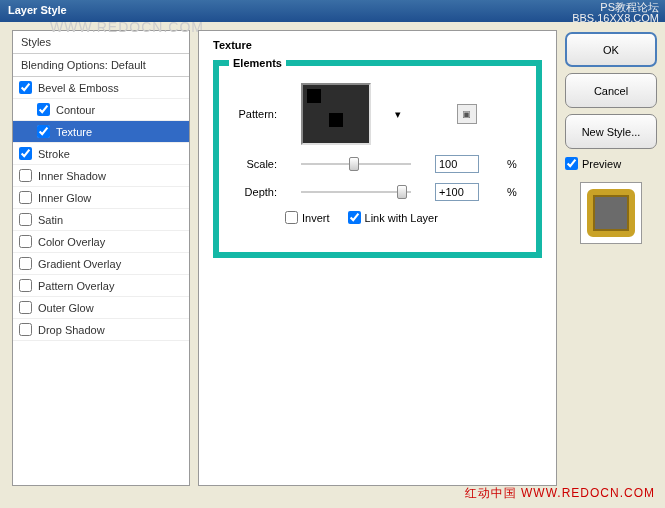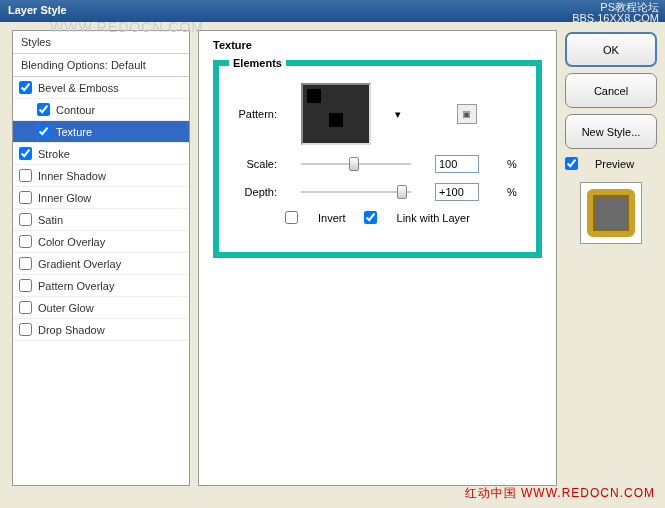--- a/index.html
+++ b/index.html
@@ -24,24 +24,24 @@
 .pattern-swatch{width:70px;height:62px;border:2px inset #ddd;background:#2d2d2d;position:relative}
 .pattern-swatch::before{content:"";position:absolute;top:4px;left:4px;width:14px;height:14px;background:#000}
 .pattern-swatch::after{content:"";position:absolute;top:28px;left:26px;width:14px;height:14px;background:#000}
 .mini-icon{width:20px;height:20px;border:1px solid #999;background:#eee;display:flex;align-items:center;justify-content:center;font-size:9px;color:#555}
 .btn{border:1px solid #888;background:linear-gradient(#fdfdfd,#e5e5e5);padding:2px 12px;border-radius:7px;height:35px;cursor:default}
 .btn.default{border:2px solid #4a7ebb}
 .slider{width:110px;height:18px;position:relative;background:linear-gradient(#ccc,#ccc) center/100% 2px no-repeat}
 .slider .thumb{position:absolute;top:2px;width:10px;height:14px;background:linear-gradient(#fff,#ccc);border:1px solid #888;border-radius:2px}
 .numbox{width:44px;height:18px;border:1px solid #7f9db9;padding:1px 3px;background:#fff;}
 .pct{margin-left:4px}
-.cbinline{display:flex;align-items:center;gap:20px}
+.cbinline{display:flex;align-items:center;gap:4px}
 .right-panel{width:92px;display:flex;flex-direction:column;gap:6px;align-items:stretch;padding-top:2px}
 .right-panel .btn{width:100%}
-.preview-box{display:flex;align-items:center;gap:17px;margin-top:2px}
+.preview-box{display:flex;align-items:center;gap:4px;margin-top:2px}
 .thumb-preview{margin-top:6px;width:62px;height:62px;border:1px solid #999;background:#fff;align-self:center;display:flex;align-items:center;justify-content:center}
 .gold{width:48px;height:48px;border:6px solid #c9a227;border-radius:6px;background:#6b6b6b;box-shadow:inset 0 0 0 2px #8b6b12}
 .footer{position:absolute;bottom:6px;right:10px;color:#c00;font-size:12px;letter-spacing:1px}
 </style>
 </head>
 <body>
 
 <div class="titlebar">
   <span>Layer Style</span>
 </div>

